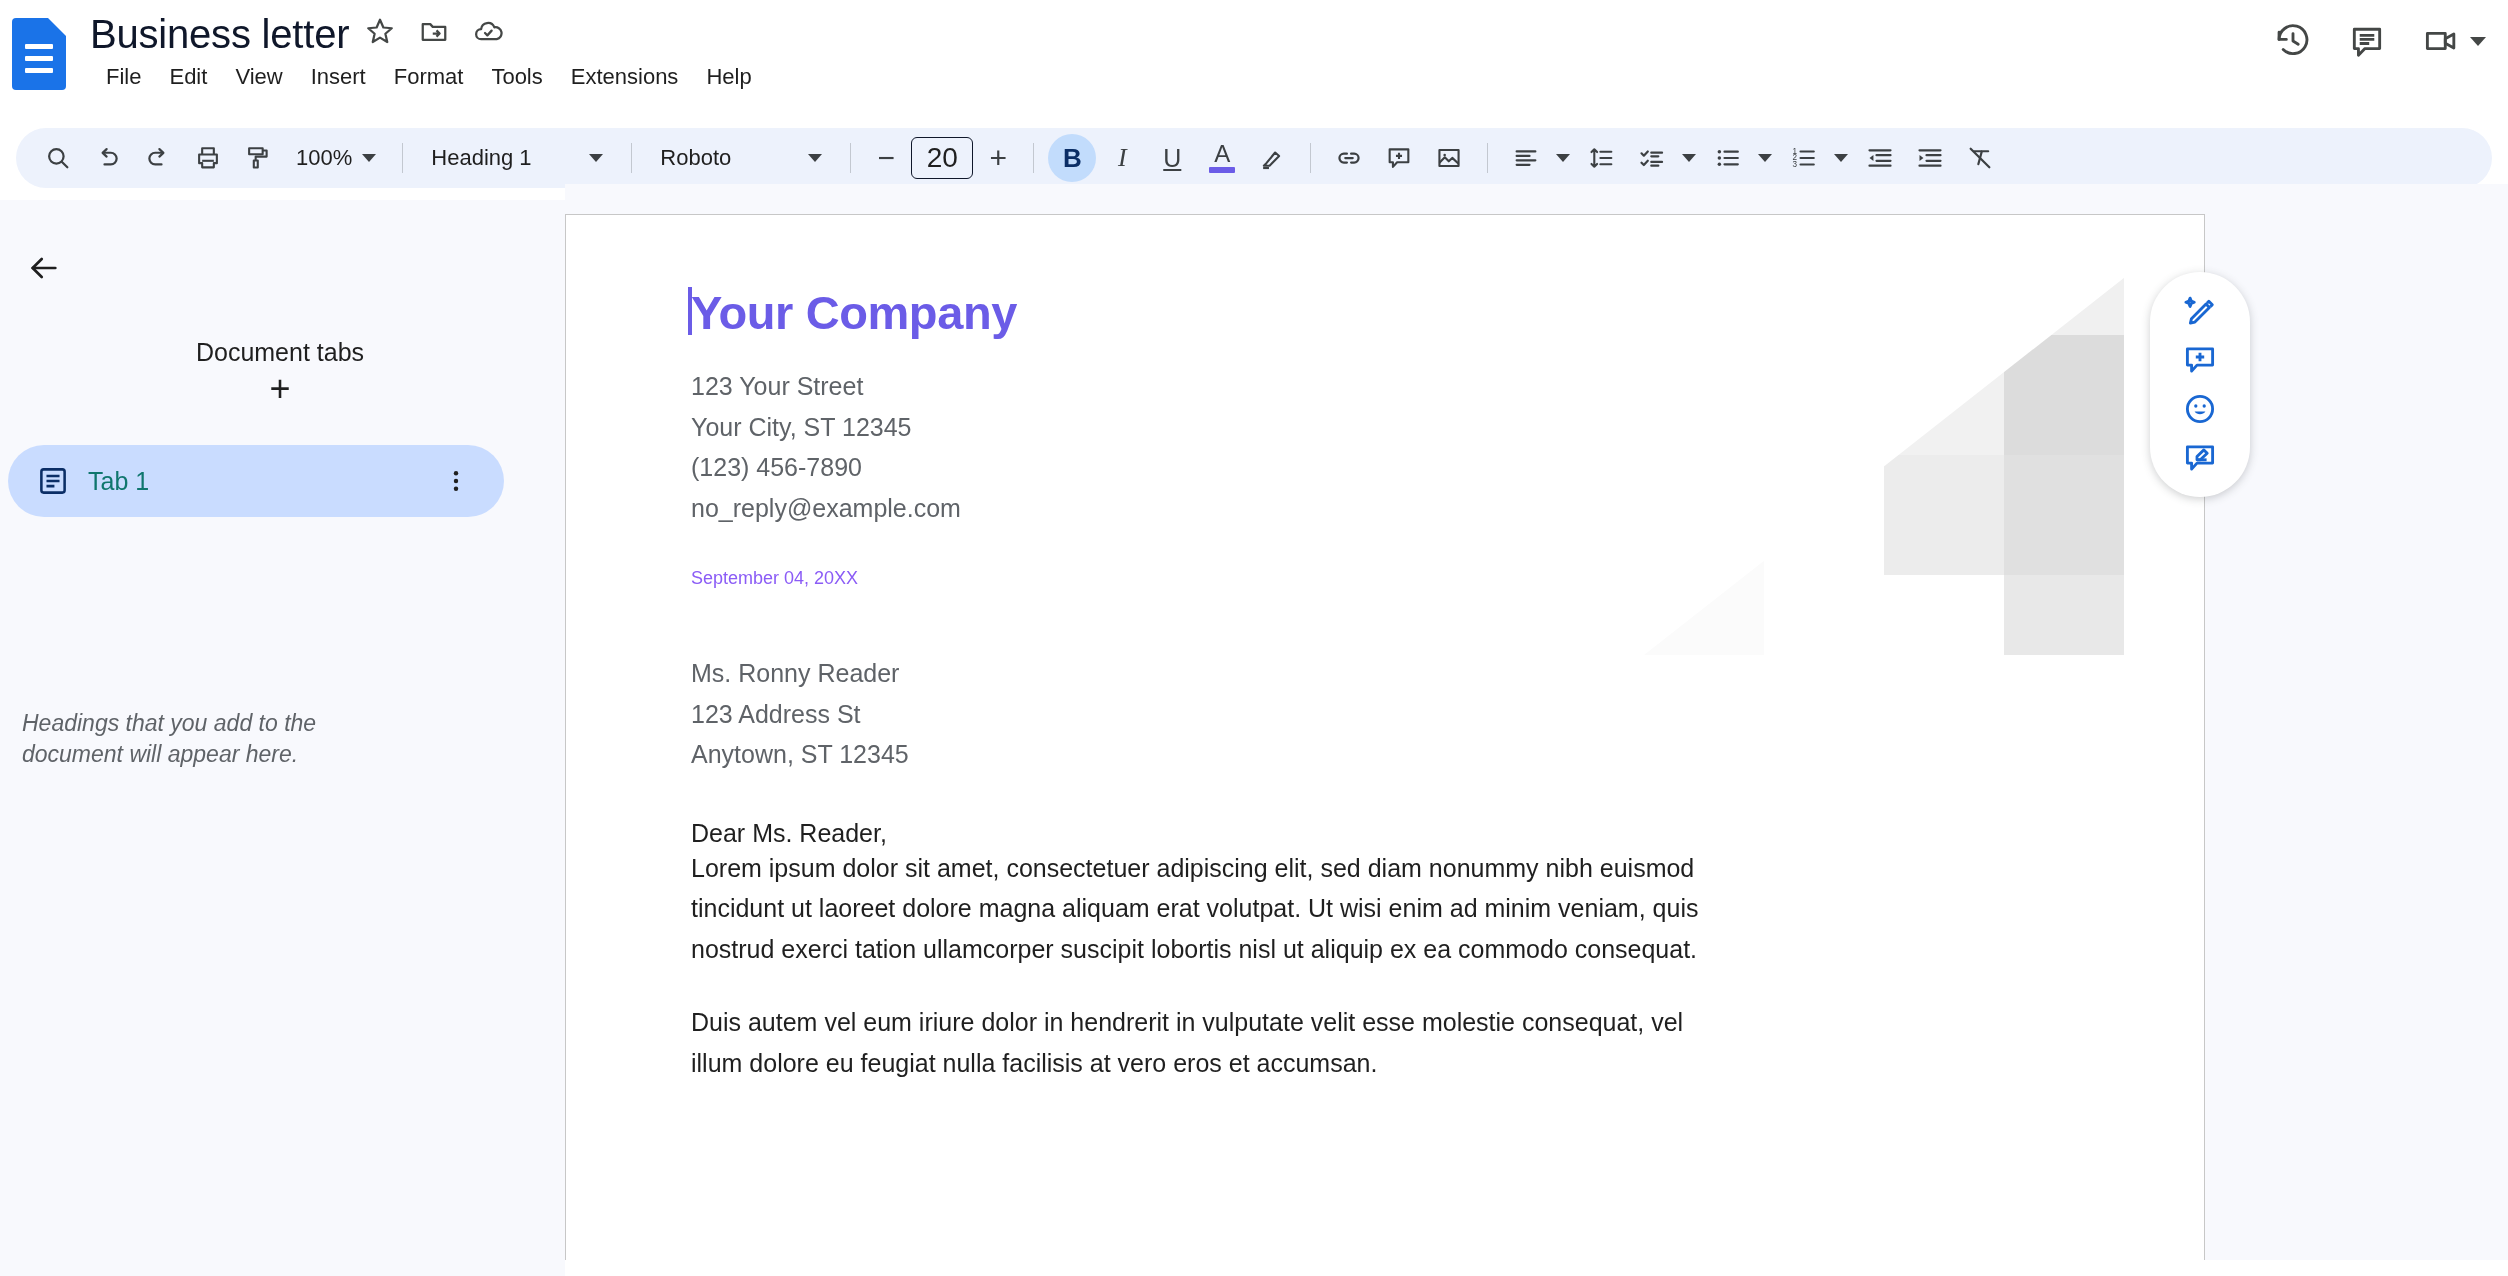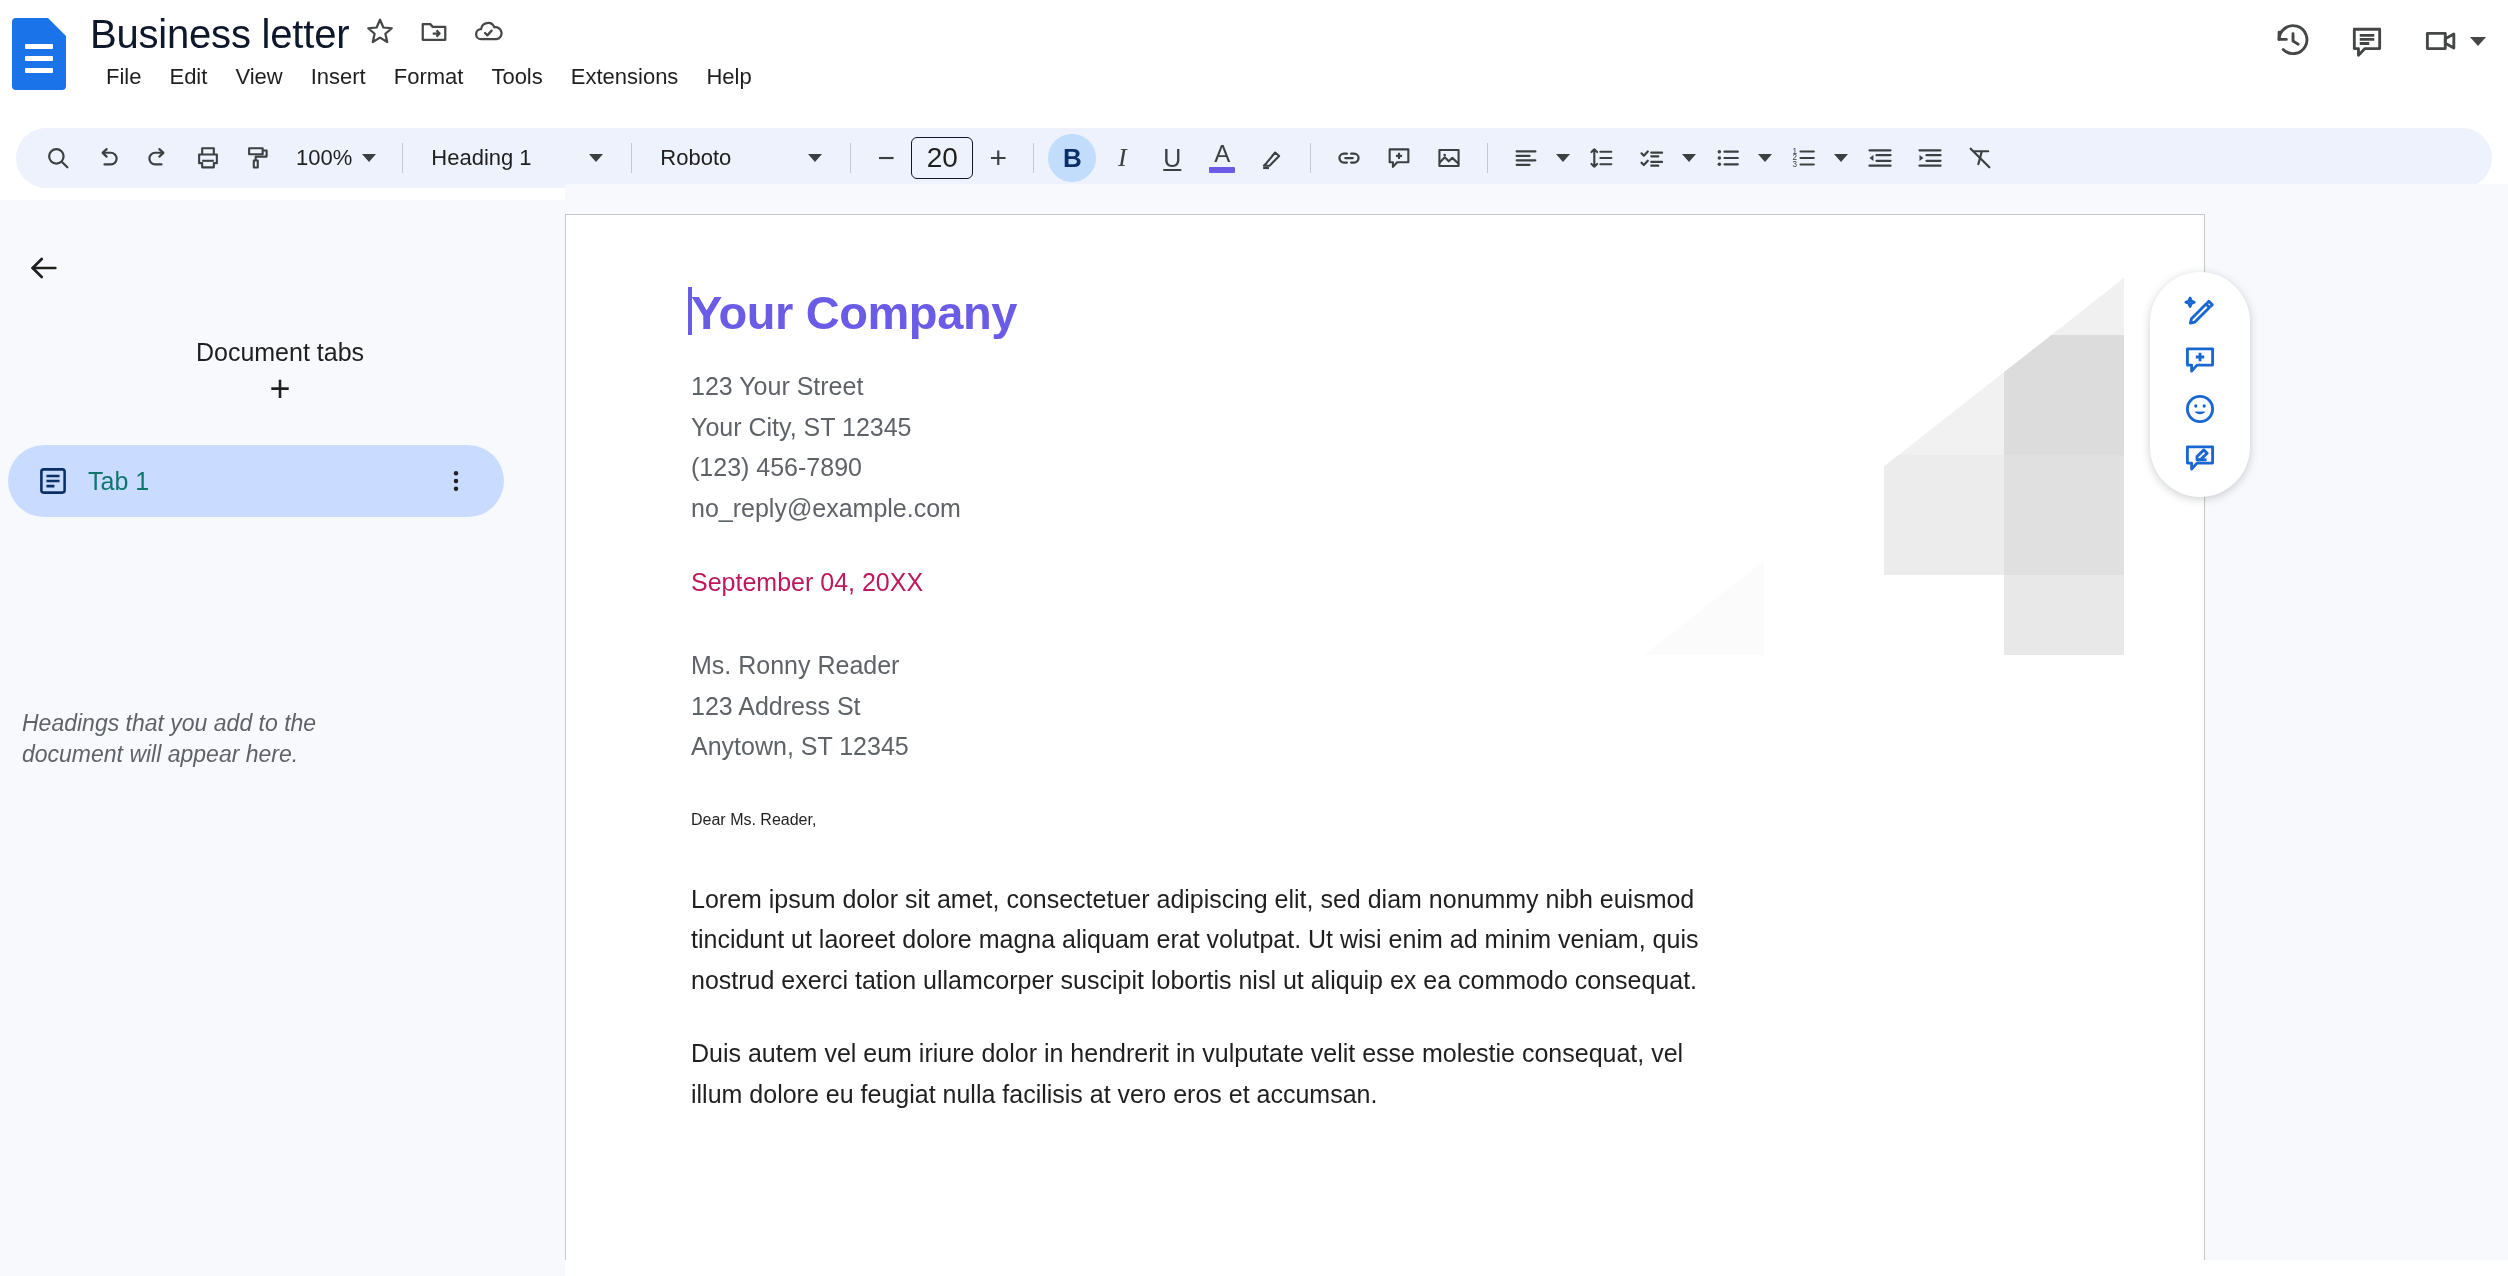--- a/index.html
+++ b/index.html
@@ -186,26 +186,26 @@
     letter-spacing: -0.4px; position: relative; margin-bottom: 26px;
   }
   .caret-bar {
     position: absolute; left: -3px; top: 2px; width: 4px; height: 48px;
     background: #6b5ce7;
   }
   .addr-block {
     font-size: 25px; line-height: 1.62; color: #5f6368; margin-bottom: 40px;
   }
   .date-line {
-    font-size: 25px; color: #be185d; margin-bottom: 48px;
+    font-size: 18px; color: #8b5cf6; margin-bottom: 64px;
   }
   .recipient-block {
     font-size: 25px; line-height: 1.62; color: #5f6368; margin-bottom: 44px;
   }
-  .salutation { font-size: 16px; color: #1f1f1f; margin-bottom: 50px; }
+  .salutation { font-size: 25px; color: #1f1f1f; }
   .para {
     font-size: 25px; line-height: 1.63; color: #1f1f1f; margin-bottom: 32px;
     width: 1020px;
   }
 
   
   .action-rail {
     position: absolute; left: 2150px; top: 272px;
     width: 100px; height: 225px; background: #ffffff;
     border-radius: 50px; box-shadow: 0 2px 8px rgba(60,64,67,0.25);

